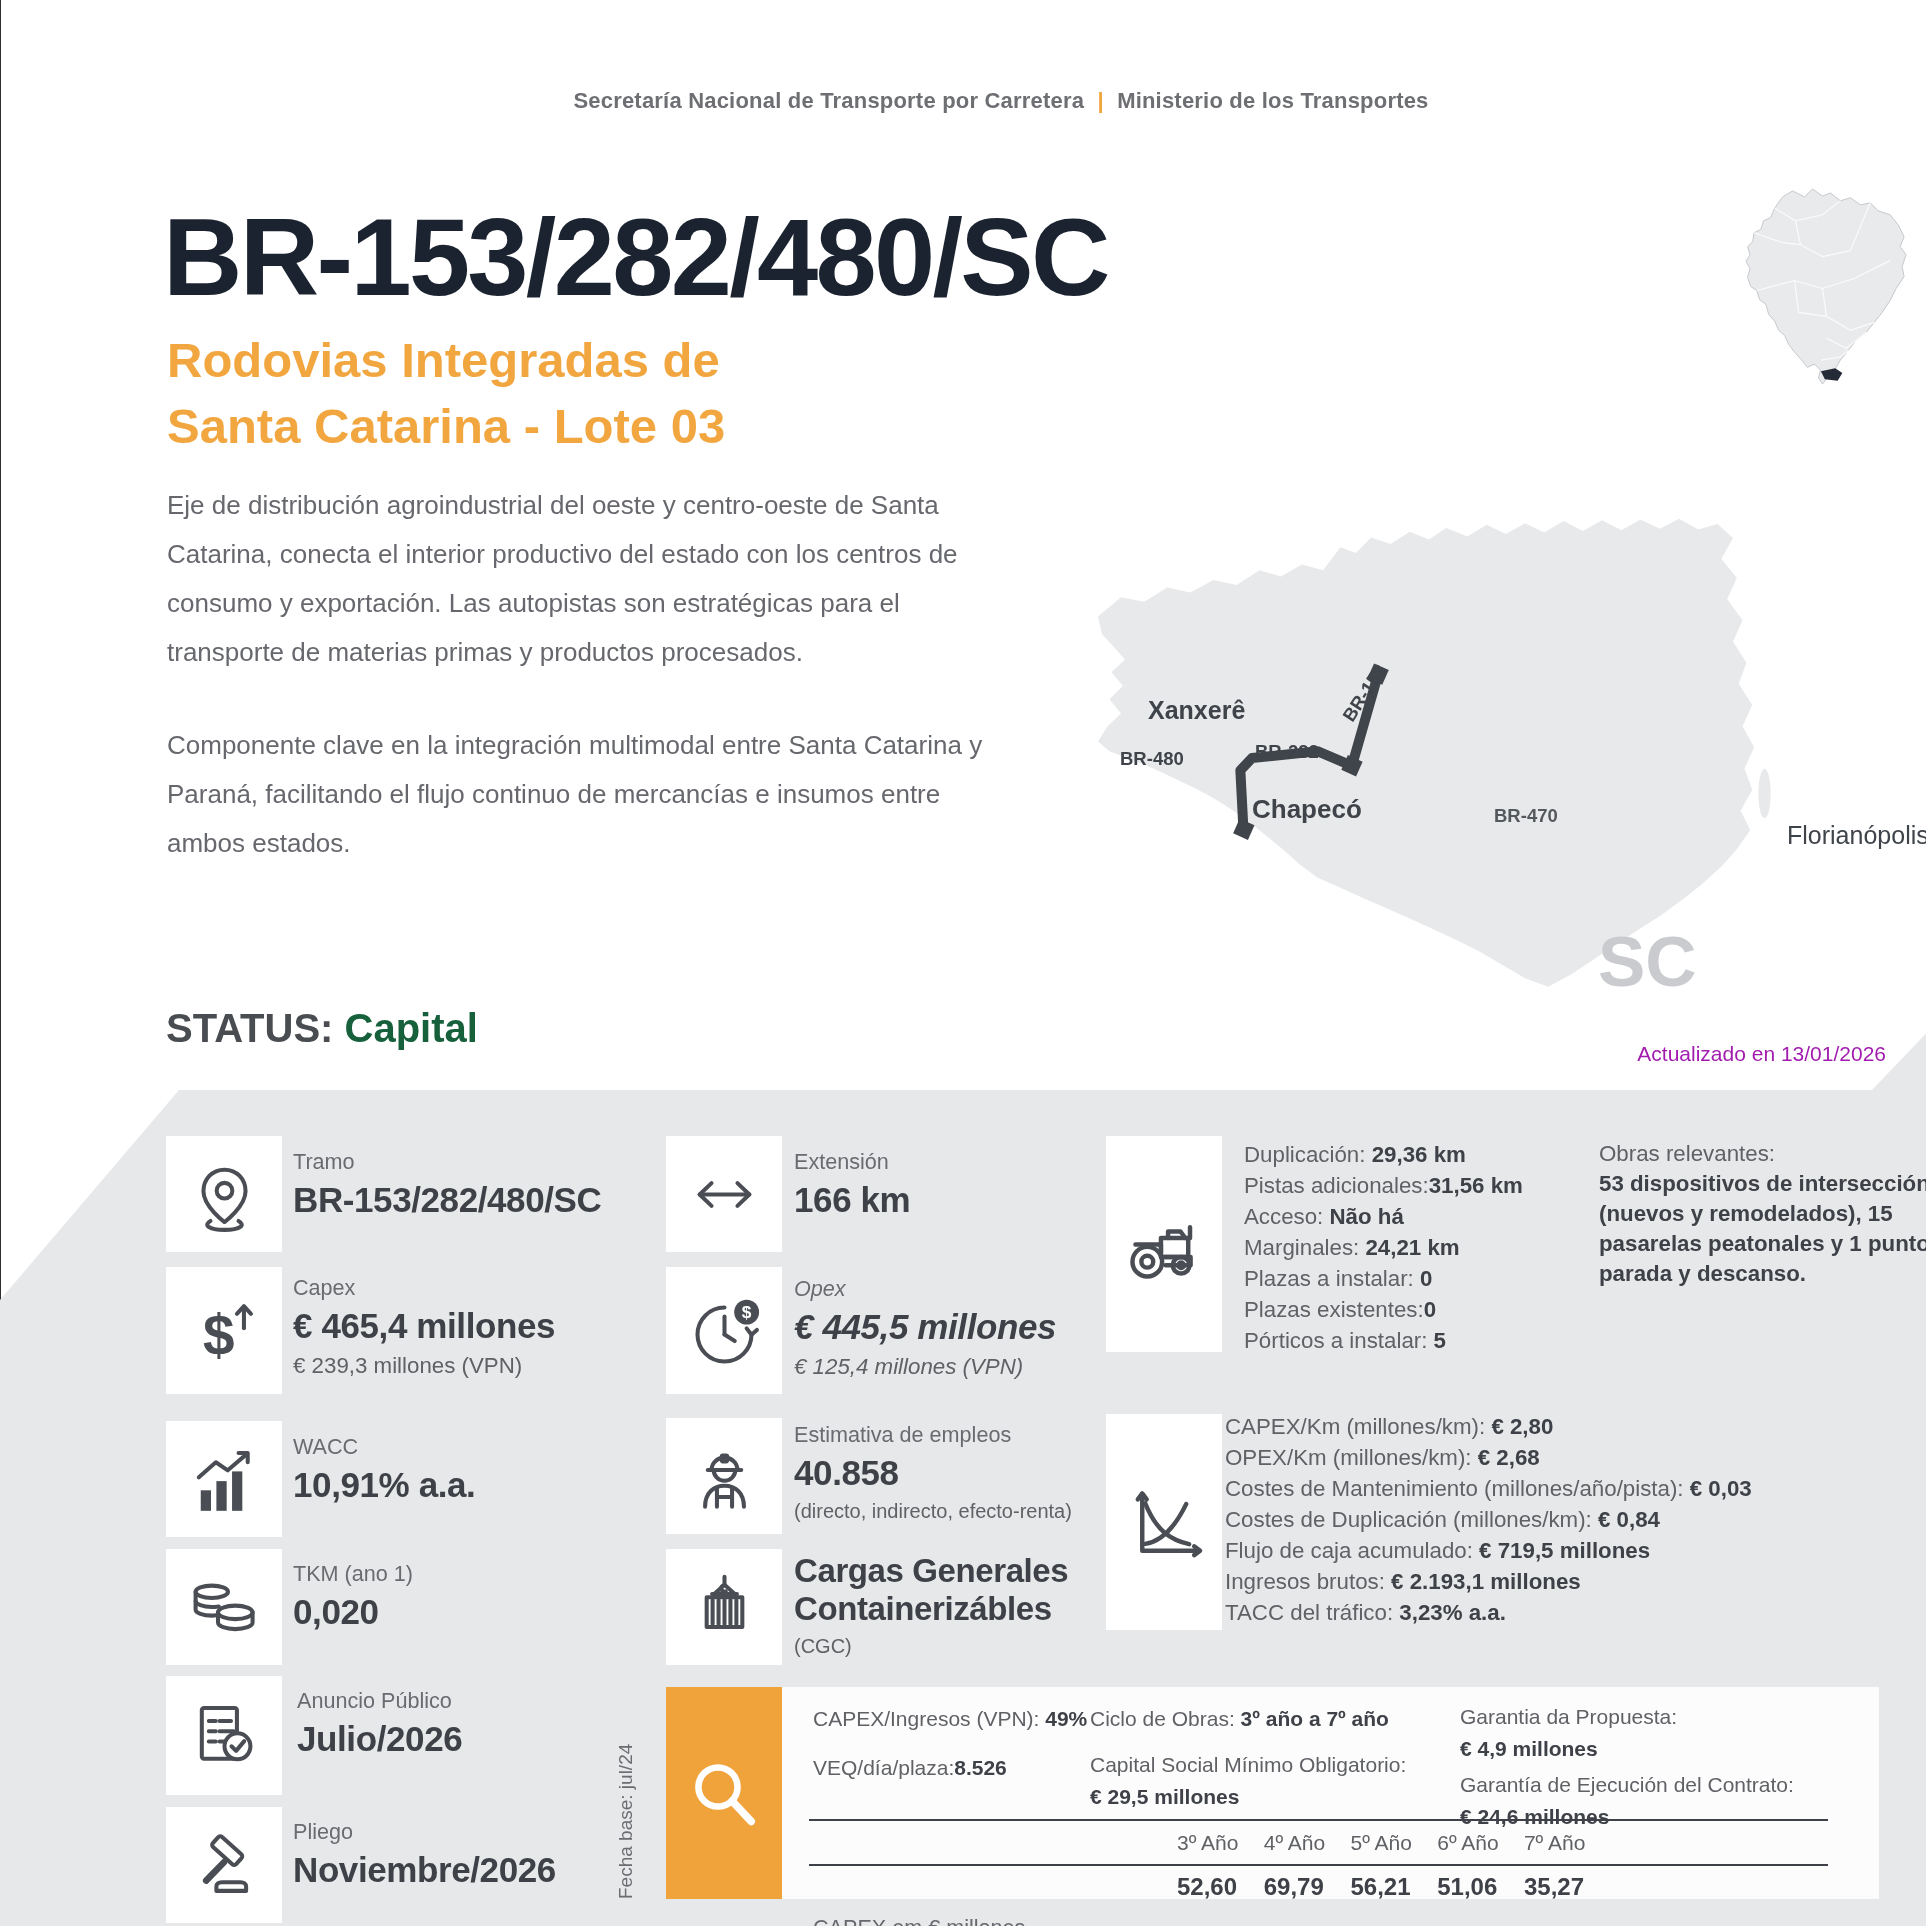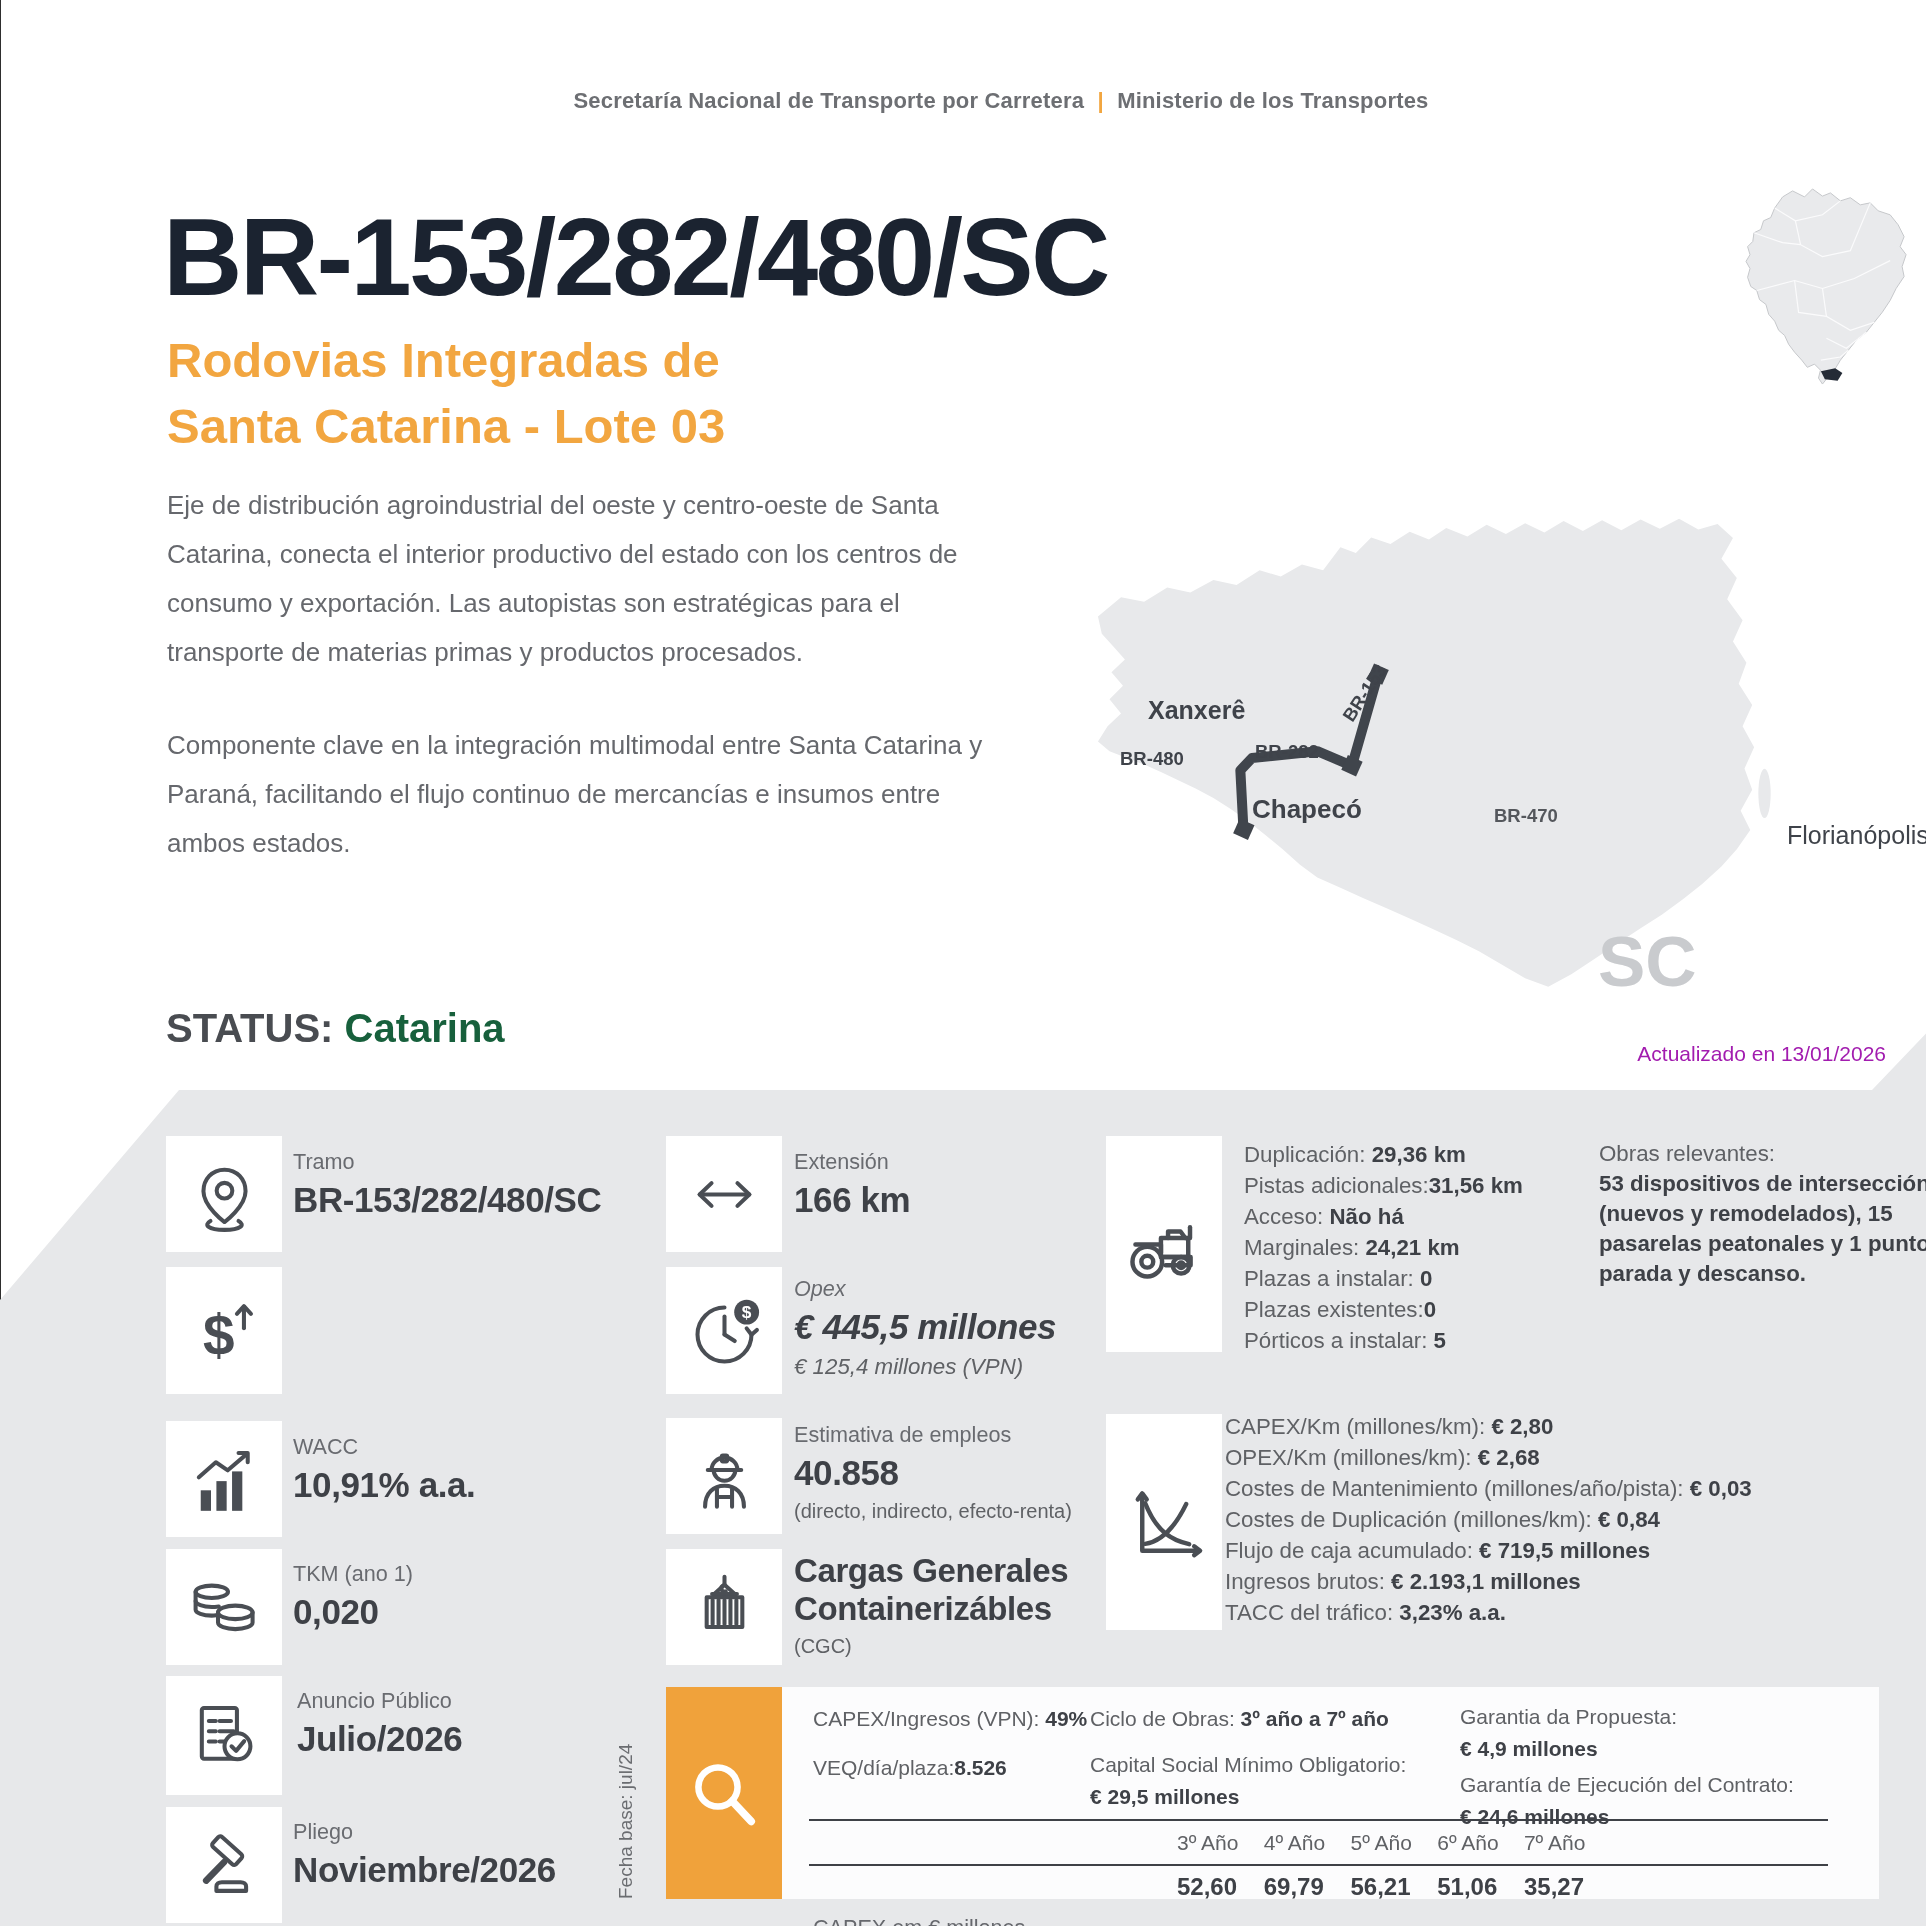--- a/index.html
+++ b/index.html
@@ -113,21 +113,21 @@
     <div class="map-label" style="left:247px;top:181px;font-size:18.5px;font-weight:bold;transform:rotate(-57deg);">BR-153</div>
     <div class="map-label" style="left:34px;top:247px;font-size:18.5px;font-weight:bold;">BR-480</div>
     <div class="map-label" style="left:166px;top:293px;font-size:26px;font-weight:bold;">Chapecó</div>
     <div class="map-label" style="left:408px;top:304px;font-size:18.5px;font-weight:bold;color:#54575c;">BR-470</div>
     <div class="map-label" style="left:512px;top:420px;font-size:71px;font-weight:bold;color:#c9cbce;">SC</div>
     <div class="map-label" style="left:701px;top:320px;font-size:25px;">Florianópolis</div>
   </div>
 
   <div class="status">
     <span>STATUS:</span>
-    <span class="green">Catarina</span>
+    <span class="green">Capital</span>
   </div>
   <div class="updated">Actualizado en 13/01/2026</div>
 
   <div class="panel"></div>
 
   <div class="iconbox" style="left:166px;top:1136px;height:116px;">
     <span>
       <svg width="81" height="81" viewBox="0 0 300 300" class="ic">
         <path d="M150,58c-46,0-78,35-78,80 0,56 78,114 78,114s78-58 78-114c0-45-32-80-78-80z"></path>
         <circle cx="150" cy="136" r="29"></circle>
@@ -141,20 +141,25 @@
   </div>
 
   <div class="iconbox" style="left:166px;top:1267px;height:127px;">
     <span>
       <svg width="81" height="81" viewBox="0 0 300 300" class="ic">
         <text x="70" y="242" font-size="210" font-weight="bold" fill="#4a4e54" stroke="none" font-family="Liberation Sans, sans-serif">$</text>
         <path d="M222,142V62"></path>
         <path d="M196,88l26-28 26,28"></path>
       </svg>
     </span>
+  </div>
+  <div class="abs" style="left:293px;top:1275px;">
+    <div class="clabel">Capex</div>
+    <div class="cvalue">€ 465,4 millones</div>
+    <div class="csub">€ 239,3 millones (VPN)</div>
   </div>
 
   <div class="iconbox" style="left:166px;top:1421px;height:116px;">
     <span>
       <svg width="81" height="81" viewBox="0 0 300 300" class="ic">
         <rect x="62" y="190" width="38" height="76" fill="#4a4e54" stroke="none"></rect>
         <rect x="120" y="156" width="38" height="110" fill="#4a4e54" stroke="none"></rect>
         <rect x="178" y="120" width="38" height="146" fill="#4a4e54" stroke="none"></rect>
         <path d="M55,142 L118,86 L162,116 L232,56"></path>
         <path d="M202,52h34v34"></path>

